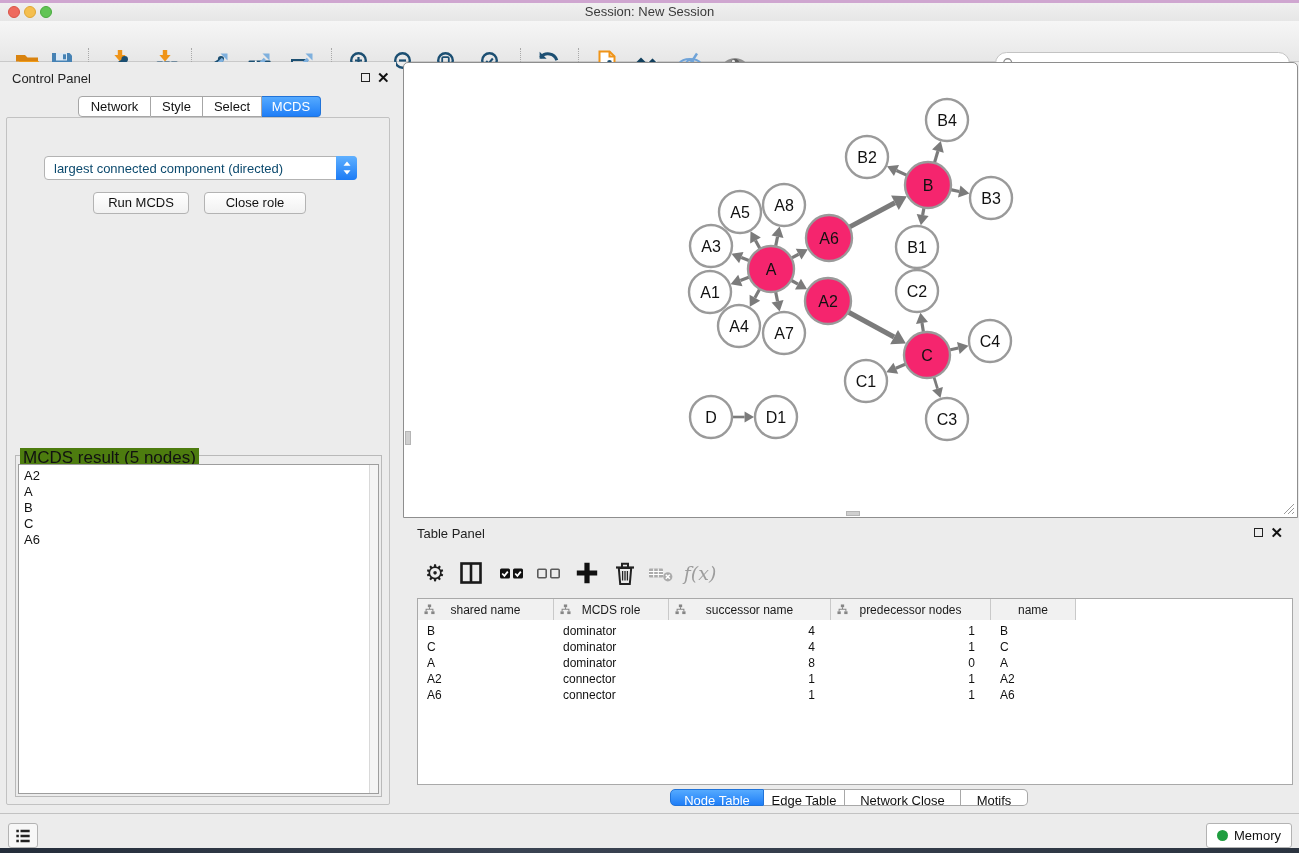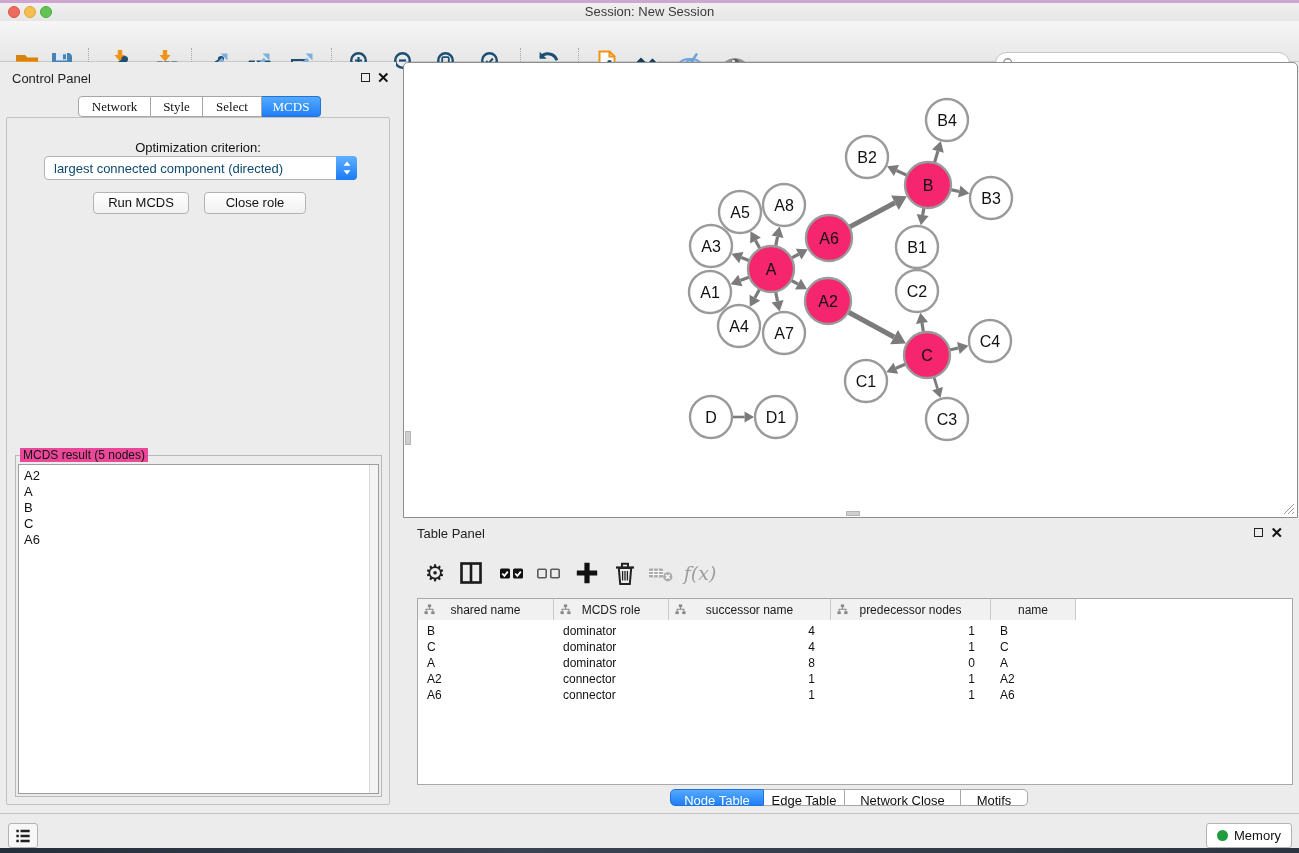--- a/index.html
+++ b/index.html
@@ -24,33 +24,33 @@
   #toolbar-search { left:995px; top:31px; width:295px; height:23px; background:#fff; border:1px solid #c3c3c3; border-radius:12px; display:flex; align-items:center; padding-left:6px; }
   #toolbar-search svg { width:14px; height:14px; }
   #toolbar-search input { border:none; outline:none; flex:1; height:19px; font-size:12px; background:transparent; padding-left:4px; font-family:"Liberation Sans",sans-serif; }
 
   
   #control-panel { left:0; top:62px; width:396px; height:751px; background:#ececec; }
   .panel-title { font-size:13px; color:#222; }
   #control-panel .panel-title { position:absolute; left:12px; top:9px; }
   .panel-float { position:absolute; width:9px; height:9px; border:1.5px solid #222; }
   .panel-close { position:absolute; font-size:15px; font-weight:bold; color:#111; line-height:12px; }
-  #cp-tabs { position:absolute; left:78px; top:34px; height:21px; display:flex;font-family:Liberation Serif, serif; }
+  #cp-tabs { position:absolute; left:78px; top:34px; height:21px; display:flex; }
   .cp-tab { height:21px; line-height:20px; font-size:13px; text-align:center; background:#fff; border:1px solid #a6a6a6; border-left:none; color:#111; cursor:default; }
   .cp-tab:first-child { border-left:1px solid #a6a6a6; border-radius:4px 0 0 4px; }
   .cp-tab:last-child { border-radius:0 4px 4px 0; }
   .cp-tab.active { background:linear-gradient(#55aaff,#1f7ef7); border-color:#2173d8; color:#fff; }
   #cp-content { position:absolute; left:6px; top:55px; width:384px; height:688px; border:1px solid #c2c2c2; border-radius:2px; background:#ececec; }
   #opt-label { position:absolute; left:0; right:0; top:22px; text-align:center; font-size:13px; color:#111; }
   #opt-dropdown { position:absolute; left:37px; top:38px; width:313px; height:24px; background:#fff; border:1px solid #b3b3b3; border-radius:4px; }
   #opt-dropdown .dd-text { position:absolute; left:9px; top:0; height:24px; line-height:23px; font-size:13px; color:#0c4a6e; }
   #opt-dropdown .dd-stepper { position:absolute; right:-1px; top:-1px; width:21px; height:24px; border-radius:0 4px 4px 0; background:linear-gradient(#5fb0ff,#1c7bf5); display:flex; align-items:center; justify-content:center; }
   .cp-btn { position:absolute; top:74px; height:22px; background:linear-gradient(#ffffff,#f1f1f1); border:1px solid #b3b3b3; border-radius:4px; font-size:13px; color:#111; text-align:center; line-height:20px; cursor:default; }
   #mcds-fieldset { position:absolute; left:8px; top:337px; width:367px; height:342px; border:1px solid #b9b9b9; }
-  #mcds-legend { position:absolute; left:4px; top:-8px; background:#ec4899; padding:0 3px; font-size:12px; color:#111; }
+  #mcds-legend { position:absolute; left:4px; top:-8px; background:#4d7c0f; padding:0 3px; font-size:17px; color:#111; }
   #mcds-list { position:absolute; left:2px; top:8px; right:2px; bottom:2px; background:#fff; border:1px solid #9d9d9d; overflow:hidden; }
   #mcds-scroll { position:absolute; top:0; right:0; bottom:0; width:9px; background:#f4f4f4; border-left:1px solid #d9d9d9; }
   .mcds-item { font-size:13px; line-height:16px; padding-left:5px; color:#111; }
   #mcds-items { position:absolute; left:0; top:3px; right:10px; }
 
   
   #network-window { left:403px; top:62px; width:895px; height:456px; border:1px solid #8e8e8e; border-radius:5px 5px 0 0; background:#fff; }
   #nw-titlebar { position:absolute; left:0; top:0; right:0; height:26px; background:linear-gradient(#efefef,#d8d8d8); border-bottom:1px solid #a8a8a8; border-radius:4px 4px 0 0; }
   #nw-titlebar .title { position:absolute; left:0; right:0; top:0; height:26px; line-height:26px; text-align:center; font-size:13px; color:#2c2c2c; }
   #graph-svg { position:absolute; left:0; top:26px; }
@@ -258,21 +258,20 @@
   <span class="panel-title">Control Panel</span>
   <span class="panel-float" style="left:361px; top:11px;"></span>
   <span class="panel-close" style="left:377px; top:10px;">✕</span>
   <div id="cp-tabs">
       <div class="cp-tab" style="width: 73px;">Network</div>
       <div class="cp-tab" style="width: 52px;">Style</div>
       <div class="cp-tab" style="width: 59px;">Select</div>
       <div class="cp-tab active" style="width: 59px;">MCDS</div>
     </div>
   <div id="cp-content">
-    <div id="opt-label">Optimization criterion:</div>
     <div id="opt-dropdown">
       <span class="dd-text">largest connected component (directed)</span>
       <span class="dd-stepper">
         <svg viewBox="0 0 16 22" width="14" height="20">
             <g fill="#fff">
               <path d="M8 3.5l4 5H4z"></path>
               <path d="M8 18.5l4-5H4z"></path>
             </g>
           </svg>
       </span>

